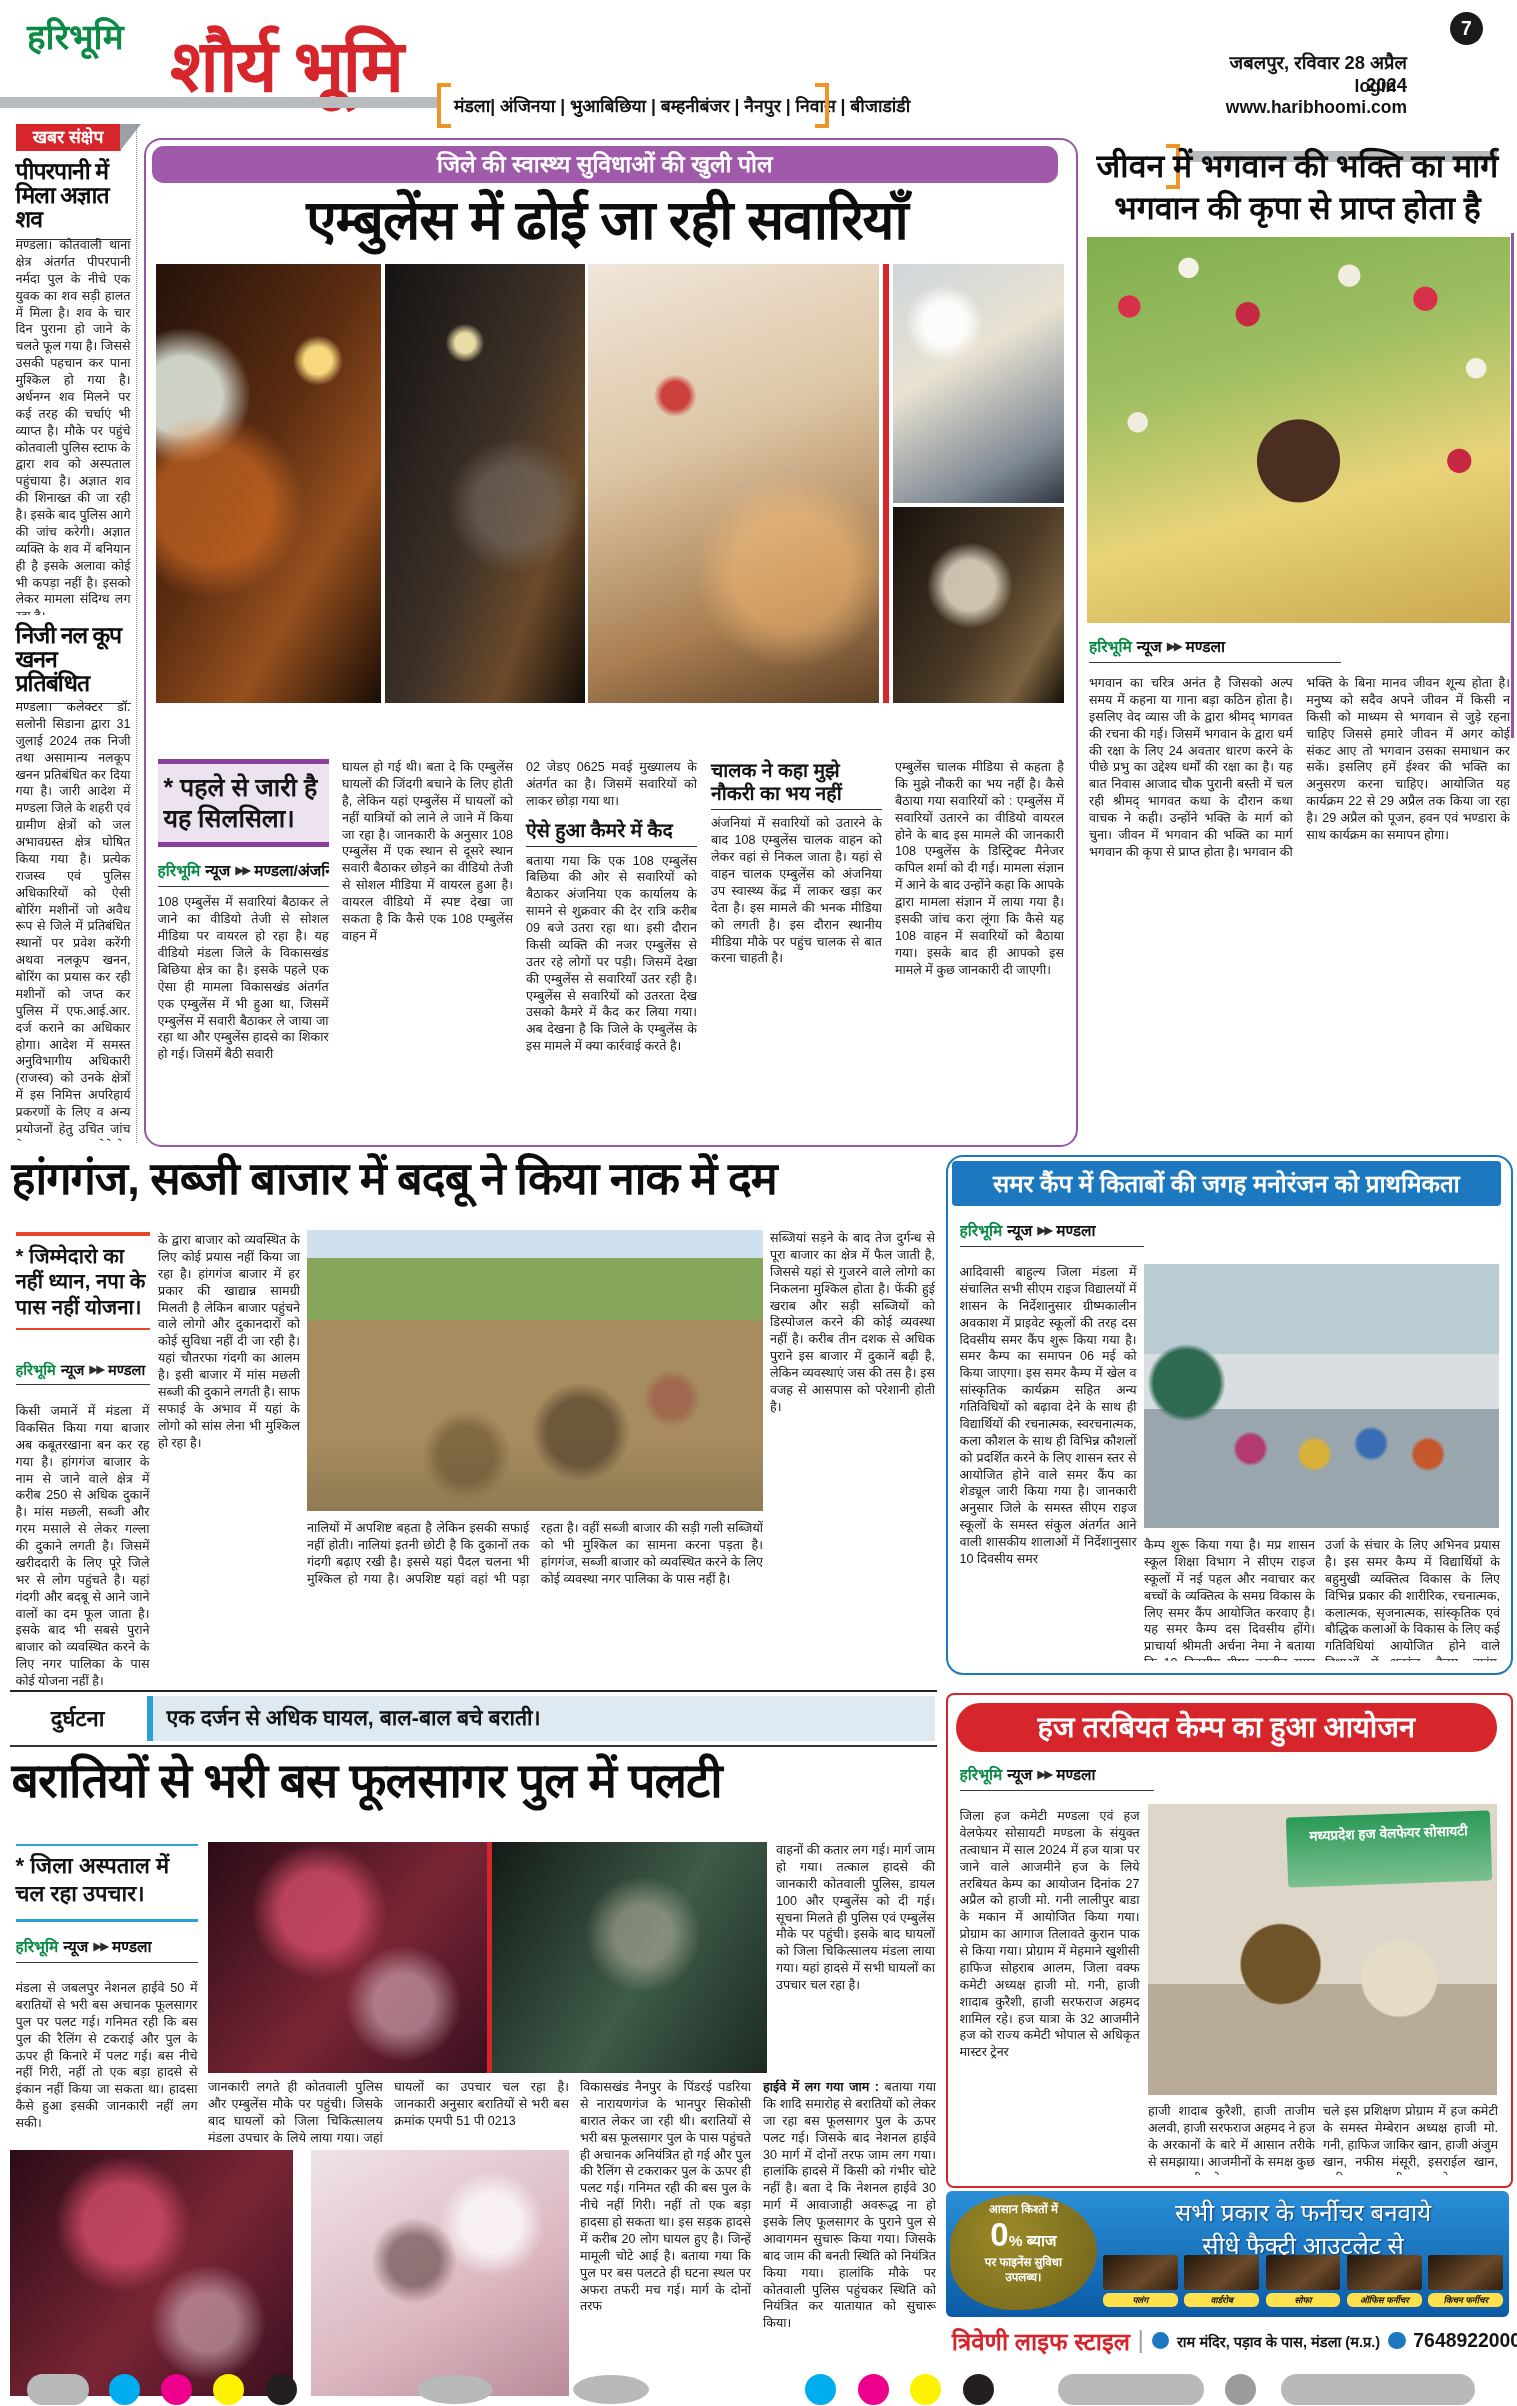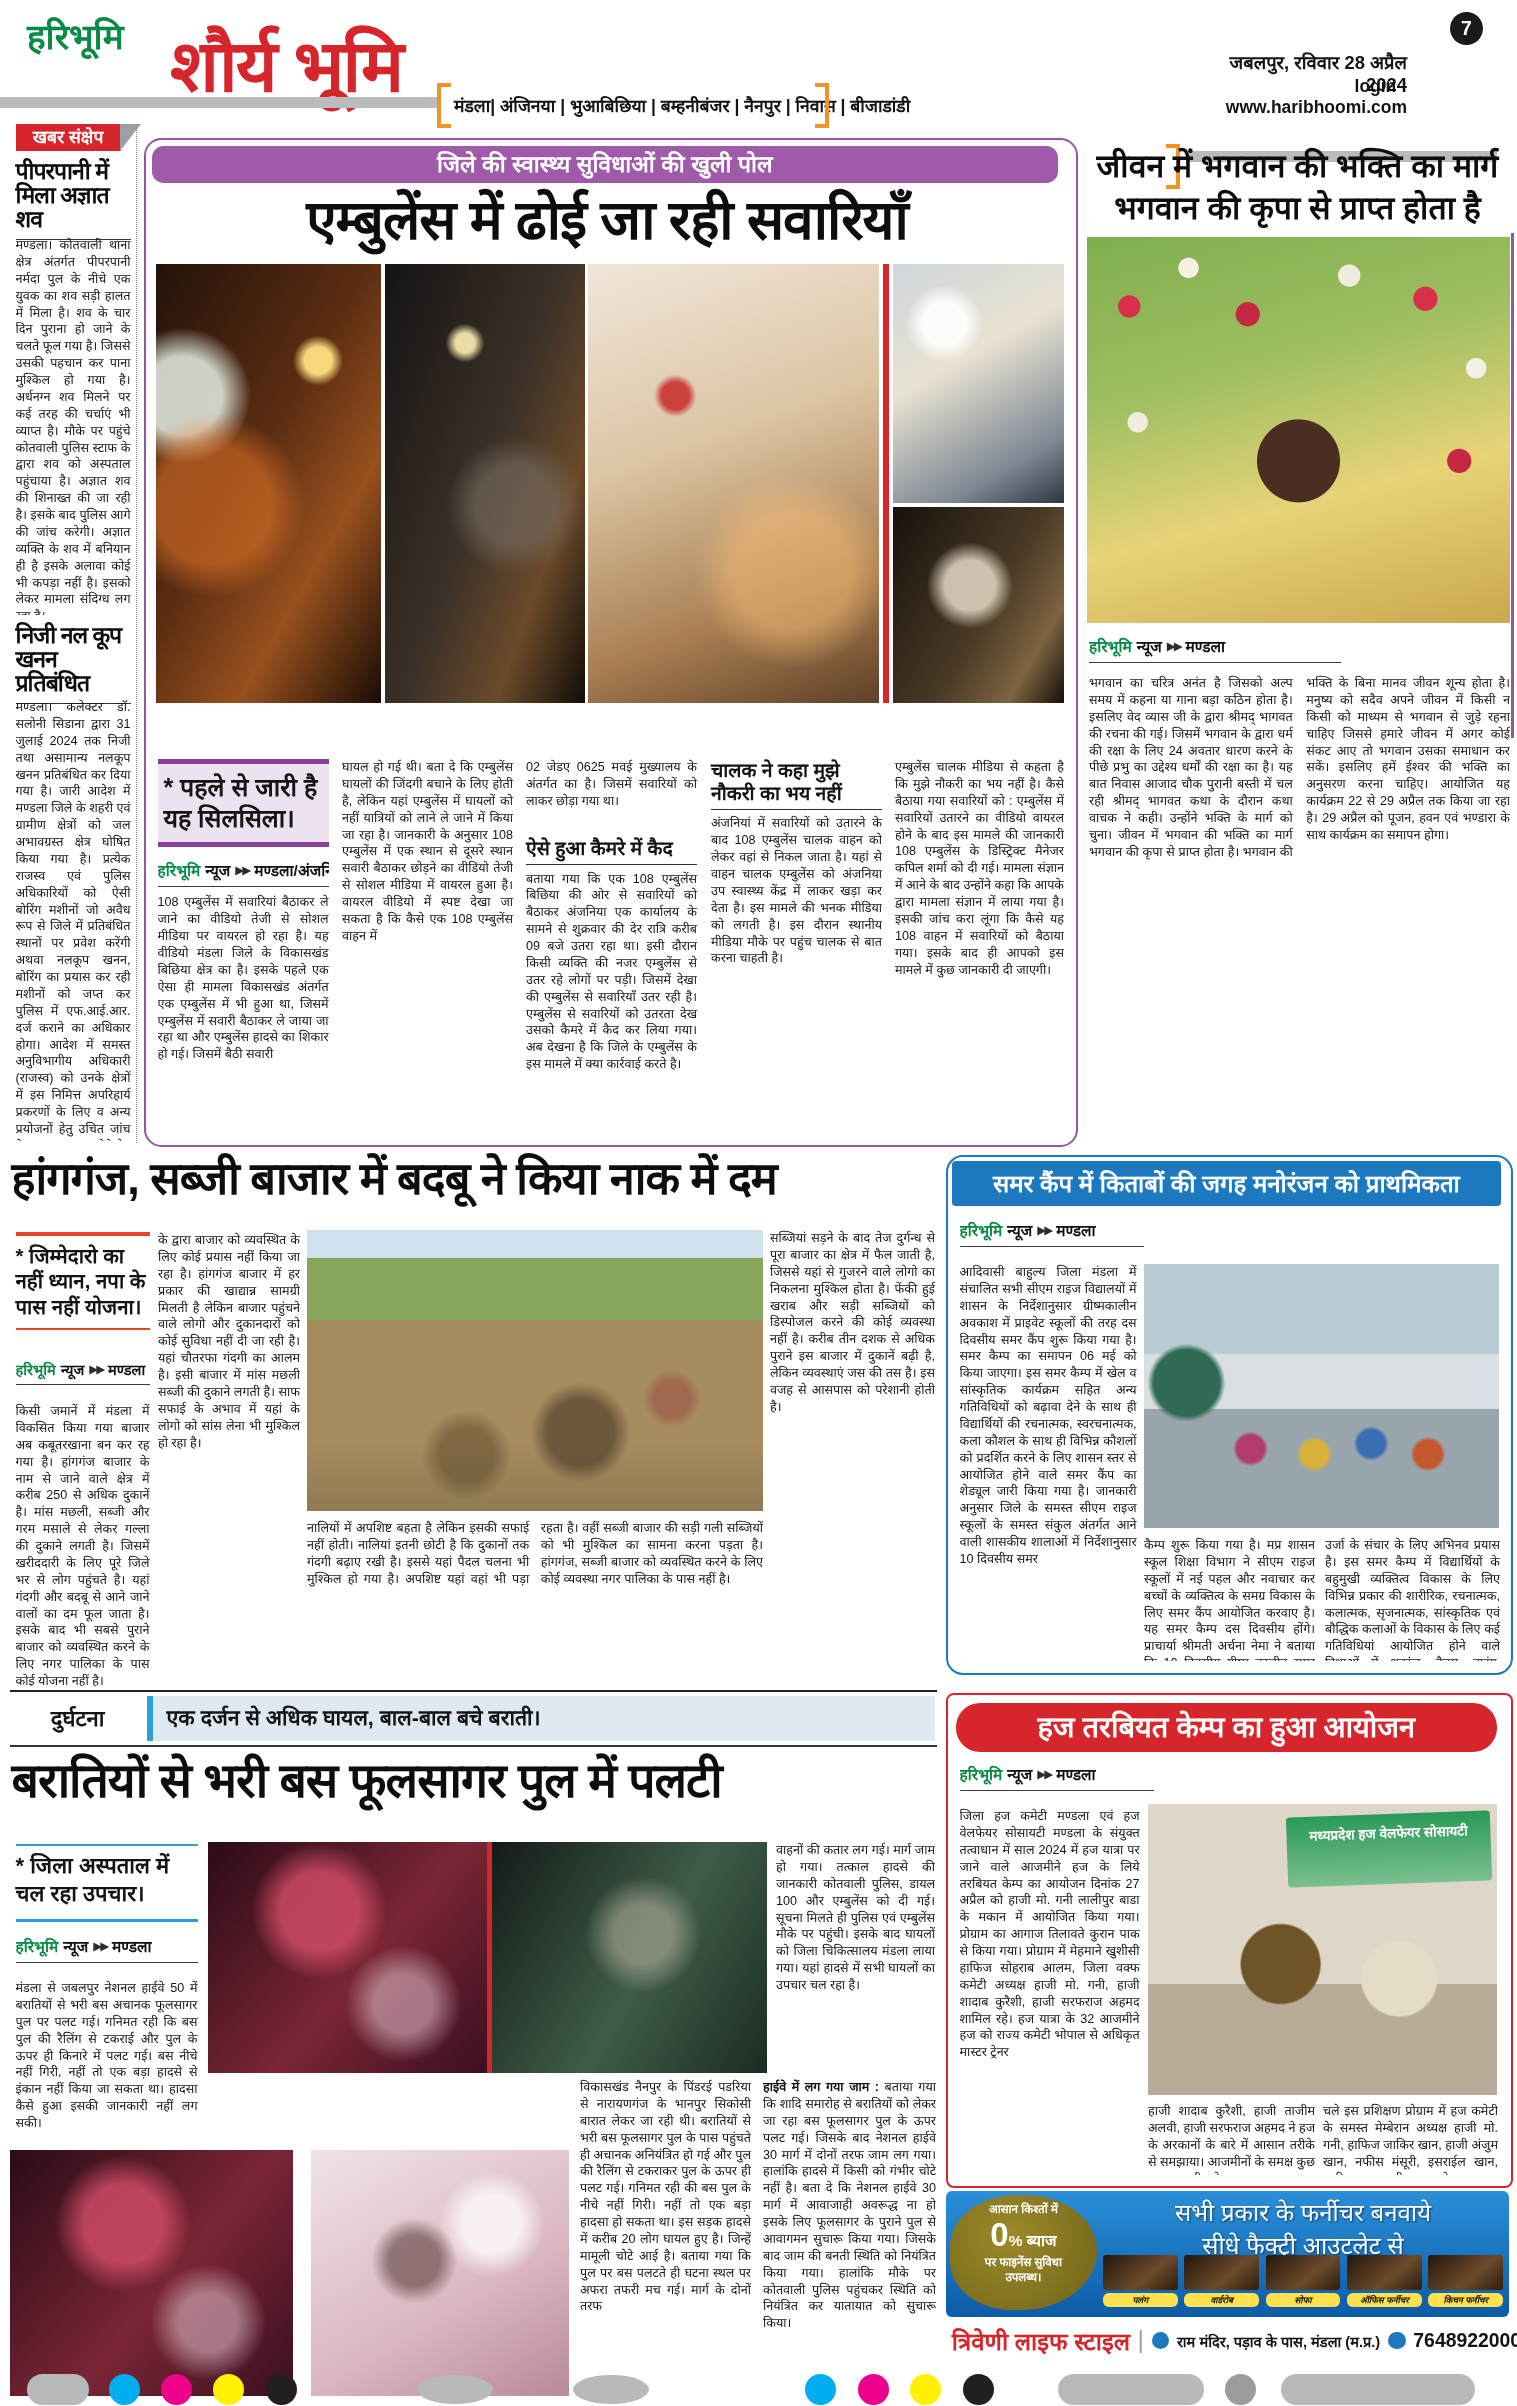--- a/index.html
+++ b/index.html
@@ -114,21 +114,21 @@
         <span class="gr">हरिभूमि</span>
         <span>न्यूज</span>
         <span class="ar">▶▶</span>
         <span>मण्डला/अंजनिया</span>
       </div>
       <div class="jt" style="margin-top:7.8px;height:194px;">108 एम्बुलेंस में सवारियां बैठाकर ले जाने का वीडियो तेजी से सोशल मीडिया पर वायरल हो रहा है। यह वीडियो मंडला जिले के विकासखंड बिछिया क्षेत्र का है। इसके पहले एक ऐसा ही मामला विकासखंड अंतर्गत एक एम्बुलेंस में भी हुआ था, जिसमें एम्बुलेंस में सवारी बैठाकर ले जाया जा रहा था और एम्बुलेंस हादसे का शिकार हो गई। जिसमें बैठी सवारी</div>
     </div>
     <div class="abs jt" style="left:196px;top:619px;width:171px;height:374px;">घायल हो गई थी। बता दे कि एम्बुलेंस घायलों की जिंदगी बचाने के लिए होती है, लेकिन यहां एम्बुलेंस में घायलों को नहीं यात्रियों को लाने ले जाने में किया जा रहा है। जानकारी के अनुसार 108 एम्बुलेंस में एक स्थान से दूसरे स्थान सवारी बैठाकर छोड़ने का वीडियो तेजी से सोशल मीडिया में वायरल हुआ है। वायरल वीडियो में स्पष्ट देखा जा सकता है कि कैसे एक 108 एम्बुलेंस वाहन में</div>
     <div class="abs" style="left:380px;top:619px;width:171px;height:374px;">
       <div class="jt" style="height:56px;">02 जेडए 0625 मवई मुख्यालय के अंतर्गत का है। जिसमें सवारियों को लाकर छोड़ा गया था।</div>
-      <div class="colsub" style="margin-top:22px;">ऐसे हुआ कैमरे में कैद</div>
+      <div class="colsub" style="margin-top:4px;">ऐसे हुआ कैमरे में कैद</div>
       <div class="jt" style="height:272px;">बताया गया कि एक 108 एम्बुलेंस बिछिया की ओर से सवारियों को बैठाकर अंजनिया एक कार्यालय के सामने से शुक्रवार की देर रात्रि करीब 09 बजे उतरा रहा था। इसी दौरान किसी व्यक्ति की नजर एम्बुलेंस से उतर रहे लोगों पर पड़ी। जिसमें देखा की एम्बुलेंस से सवारियाँ उतर रही है। एम्बुलेंस से सवारियों को उतरता देख उसको कैमरे में कैद कर लिया गया। अब देखना है कि जिले के एम्बुलेंस के इस मामले में क्या कार्रवाई करते है।</div>
     </div>
     <div class="abs" style="left:565px;top:619px;width:171px;height:374px;">
       <div class="colsub">चालक ने कहा मुझे नौकरी का भय नहीं</div>
       <div class="jt" style="height:301px;">अंजनियां में सवारियों को उतारने के बाद 108 एम्बुलेंस चालक वाहन को लेकर वहां से निकल जाता है। यहां से वाहन चालक एम्बुलेंस को अंजनिया उप स्वास्थ्य केंद्र में लाकर खड़ा कर देता है। इस मामले की भनक मीडिया को लगती है। इस दौरान स्थानीय मीडिया मौके पर पहुंच चालक से बात करना चाहती है।</div>
     </div>
     <div class="abs jt" style="left:749px;top:619px;width:169px;height:374px;">एम्बुलेंस चालक मीडिया से कहता है कि मुझे नौकरी का भय नहीं है। कैसे बैठाया गया सवारियों को : एम्बुलेंस में सवारियों उतारने का वीडियो वायरल होने के बाद इस मामले की जानकारी 108 एम्बुलेंस के डिस्ट्रिक्ट मैनेजर कपिल शर्मा को दी गई। मामला संज्ञान में आने के बाद उन्होंने कहा कि आपके द्वारा मामला संज्ञान में लाया गया है। इसकी जांच करा लूंगा कि कैसे यह 108 वाहन में सवारियों को बैठाया गया। इसके बाद ही आपको इस मामले में कुछ जानकारी दी जाएगी।</div>
   </div>
 
   <div class="abs hl ctr" style="left:1081px;top:146px;width:433px;font-size:32px;line-height:1.3;letter-spacing:0;"><span>जीवन में भगवान की भक्ति का मार्ग</span><br><span>भगवान की कृपा से प्राप्त होता है</span></div>
@@ -182,20 +182,21 @@
     <span class="gr">हरिभूमि</span>
     <span>न्यूज</span>
     <span class="ar">▶▶</span>
     <span>मण्डला</span>
   </div>
   <div class="abs jt" style="left:15.5px;top:1980px;width:182px;height:165px;" able="false">मंडला से जबलपुर नेशनल हाईवे 50 में बरातियों से भरी बस अचानक फूलसागर पुल पर पलट गई। गनिमत रही कि बस पुल की रैलिंग से टकराई और पुल के ऊपर ही किनारे में पलट गई। बस नीचे नहीं गिरी, नहीं तो एक बड़ा हादसे से इंकान नहीं किया जा सकता था। हादसा कैसे हुआ इसकी जानकारी नहीं लग सकी।</div>
   <div class="abs photo ph-busn1" style="left:208px;top:1842px;width:279px;height:231px;"></div>
   <div class="abs" style="left:487px;top:1842px;width:4.9px;height:231px;background:#d6262c;"></div>
   <div class="abs photo ph-busn2" style="left:492px;top:1842px;width:275px;height:231px;"></div>
   <div class="abs jt" style="left:776px;top:1842px;width:159px;height:229px;">वाहनों की कतार लग गई। मार्ग जाम हो गया। तत्काल हादसे की जानकारी कोतवाली पुलिस, डायल 100 और एम्बुलेंस को दी गई। सूचना मिलते ही पुलिस एवं एम्बुलेंस मौके पर पहुंची। इसके बाद घायलों को जिला चिकित्सालय मंडला लाया गया। यहां हादसे में सभी घायलों का उपचार चल रहा है।</div>
+  <div class="abs jt" style="left:208px;top:2079px;width:361px;height:68px;column-count:2;column-gap:11.6px;">जानकारी लगते ही कोतवाली पुलिस और एम्बुलेंस मौके पर पहुंची। जिसके बाद घायलों को जिला चिकित्सालय मंडला उपचार के लिये लाया गया। जहां घायलों का उपचार चल रहा है। जानकारी अनुसार बरातियों से भरी बस क्रमांक एमपी 51 पी 0213</div>
   <div class="abs photo ph-busn1" style="left:9.7px;top:2150px;width:283px;height:246px;"></div>
   <div class="abs photo ph-hosp" style="left:311px;top:2150px;width:258px;height:246px;"></div>
   <div class="abs jt" style="left:580px;top:2079px;width:171px;height:322px;">विकासखंड नैनपुर के पिंडरई पडरिया से नारायणगंज के भानपुर सिकोसी बारात लेकर जा रही थी। बरातियों से भरी बस फूलसागर पुल के पास पहुंचते ही अचानक अनियंत्रित हो गई और पुल की रैलिंग से टकराकर पुल के ऊपर ही पलट गई। गनिमत रही की बस पुल के नीचे नहीं गिरी। नहीं तो एक बड़ा हादसा हो सकता था। इस सड़क हादसे में करीब 20 लोग घायल हुए है। जिन्हें मामूली चोटे आई है। बताया गया कि पुल पर बस पलटते ही घटना स्थल पर अफरा तफरी मच गई। मार्ग के दोनों तरफ</div>
   <div class="abs jt" style="left:763px;top:2079px;width:173px;height:322px;"><span class="b">हाईवे में लग गया जाम :</span> <span>बताया गया कि शादि समारोह से बरातियों को लेकर जा रहा बस फूलसागर पुल के ऊपर पलट गई। जिसके बाद नेशनल हाईवे 30 मार्ग में दोनों तरफ जाम लग गया। हालांकि हादसे में किसी को गंभीर चोटे नहीं है। बता दे कि नेशनल हाईवे 30 मार्ग में आवाजाही अवरूद्ध ना हो इसके लिए फूलसागर के पुराने पुल से आवागमन सुचारू किया गया। जिसके बाद जाम की बनती स्थिति को नियंत्रित किया गया। हालांकि मौके पर कोतवाली पुलिस पहुंचकर स्थिति को नियंत्रित कर यातायात को सुचारू किया।</span></div>
 
   <div class="abs" style="left:946px;top:1693px;width:563px;height:491px;border:2.9px solid #d6262c;border-radius:7.8px;">
     <div class="abs ctr" style="left:7.8px;top:7.8px;width:541px;height:49px;background:#d6262c;border-radius:24px;color:#fff;font-size:29px;font-weight:bold;line-height:49px;">हज तरबियत केम्प का हुआ आयोजन</div>
     <div class="byline abs" style="left:11.6px;top:68px;width:194px;">
       <span class="gr">हरिभूमि</span>
       <span>न्यूज</span>

